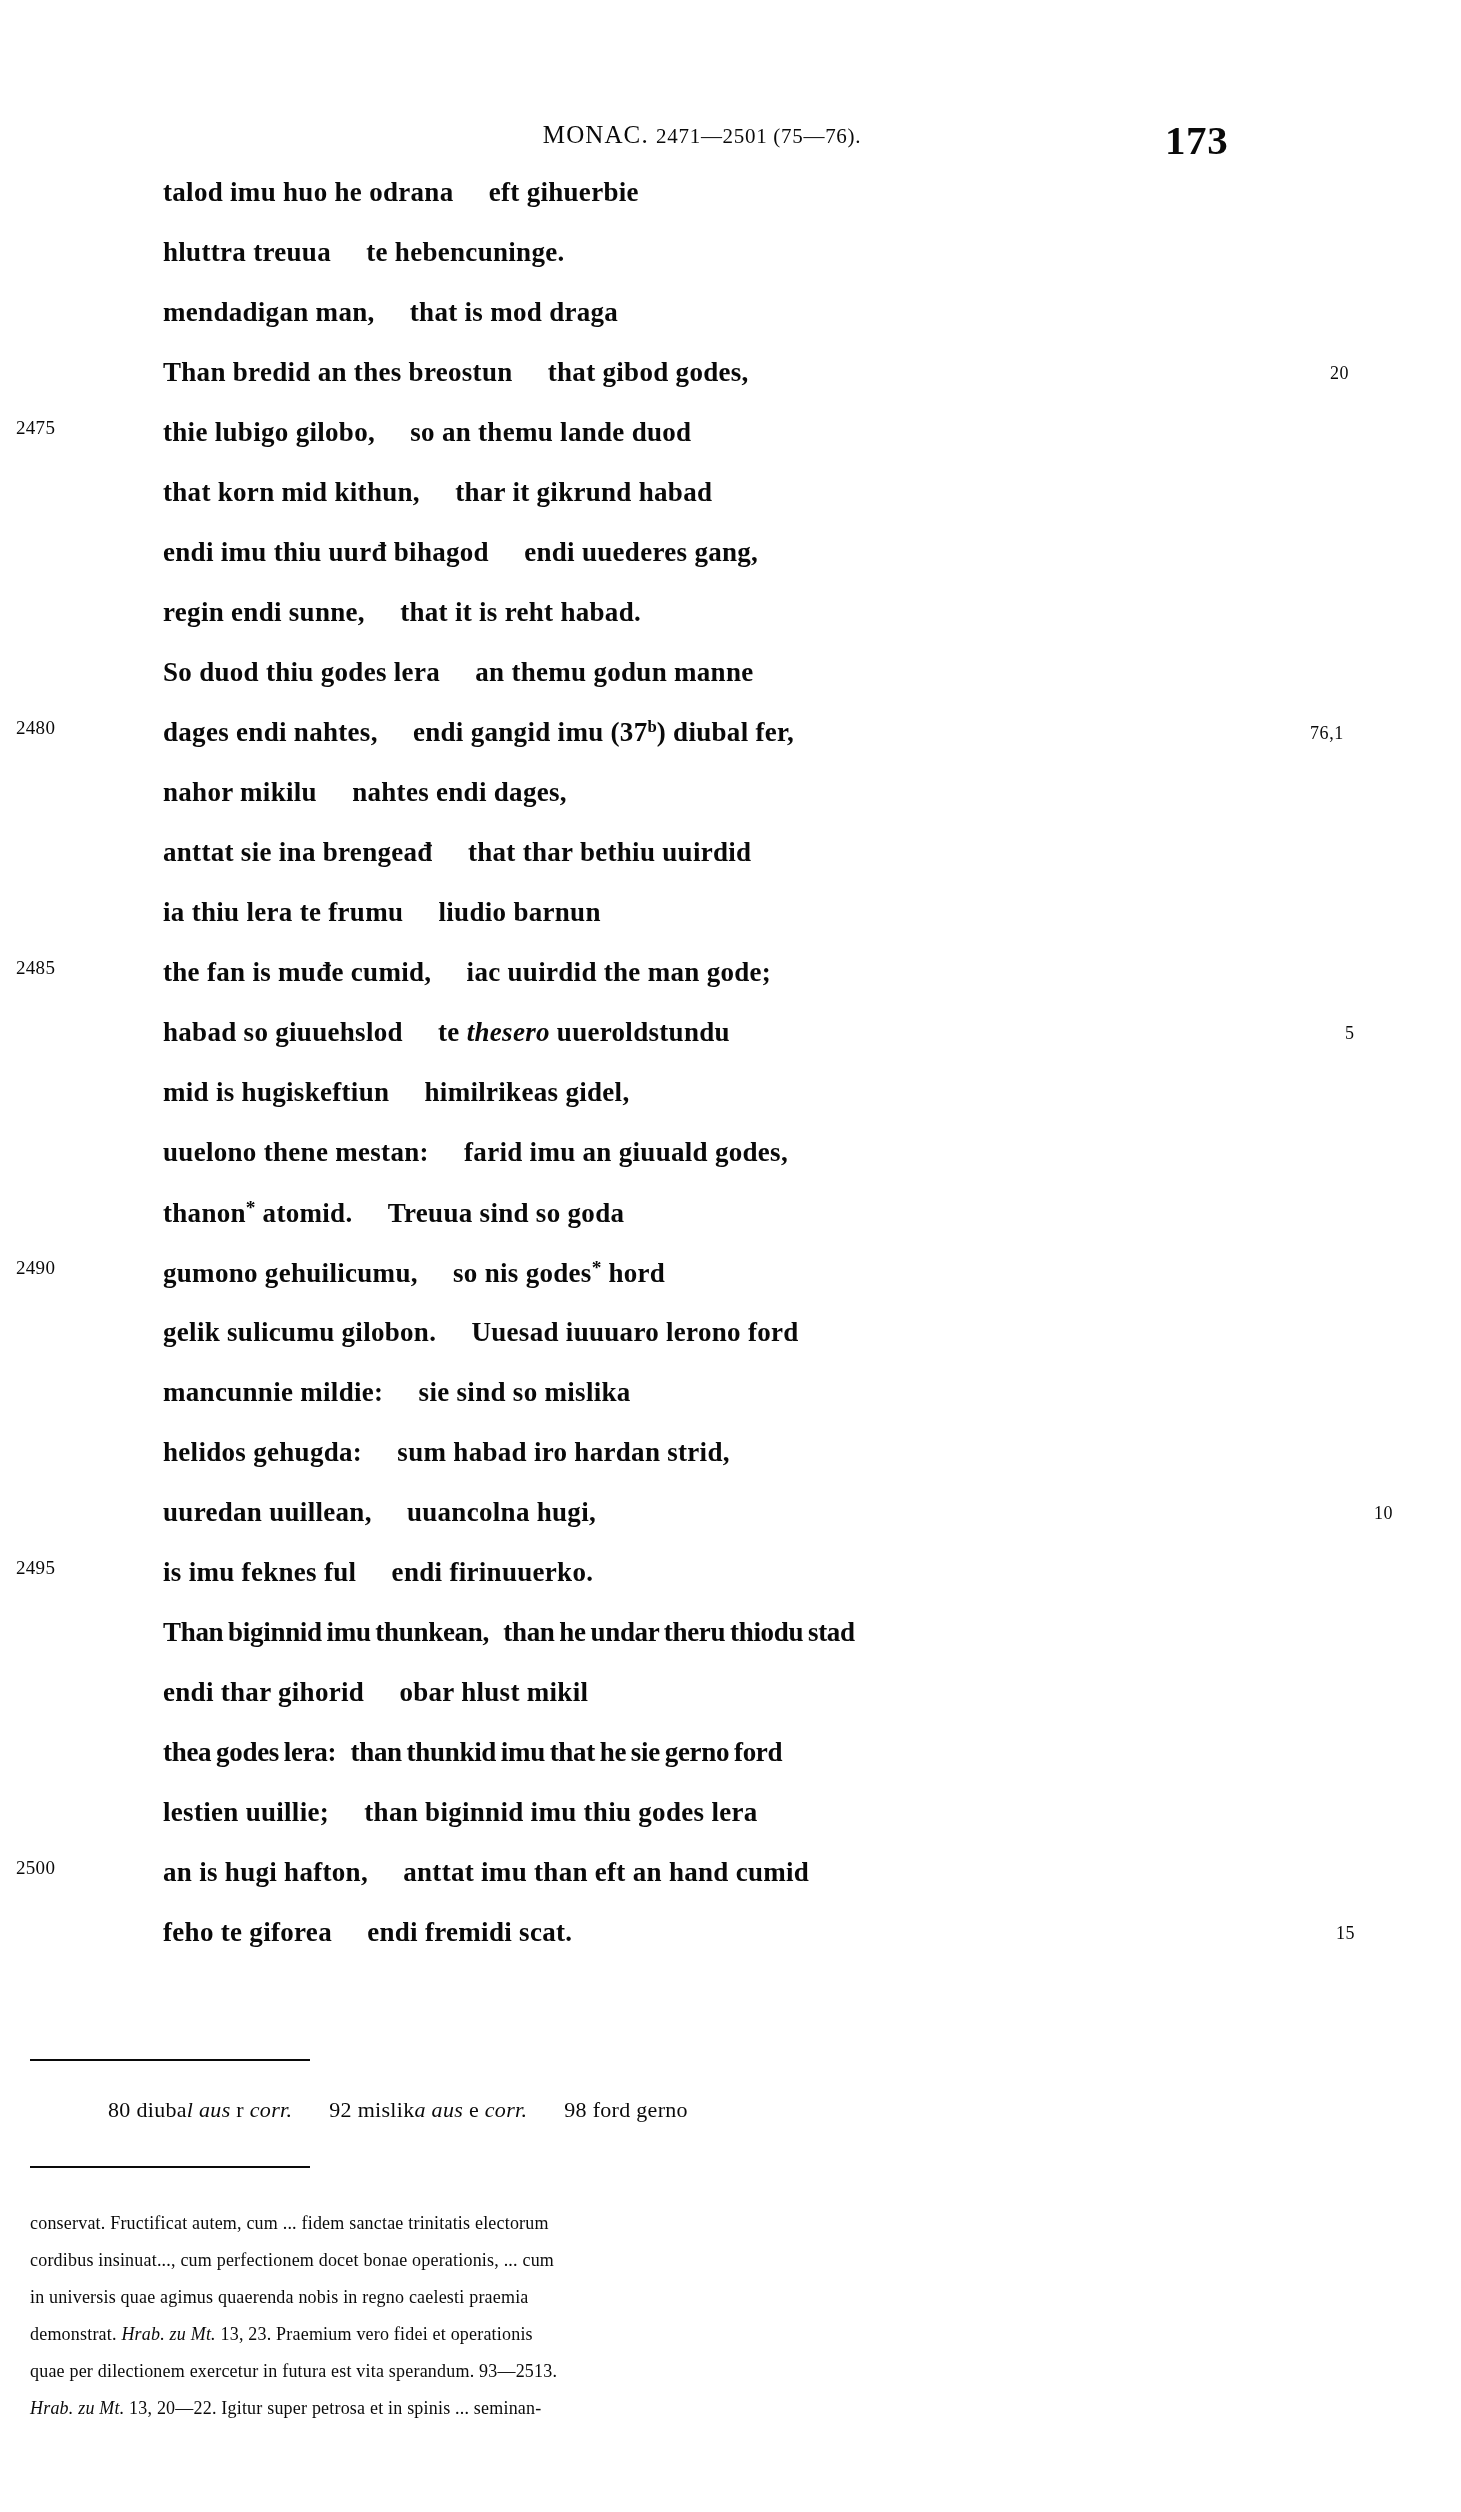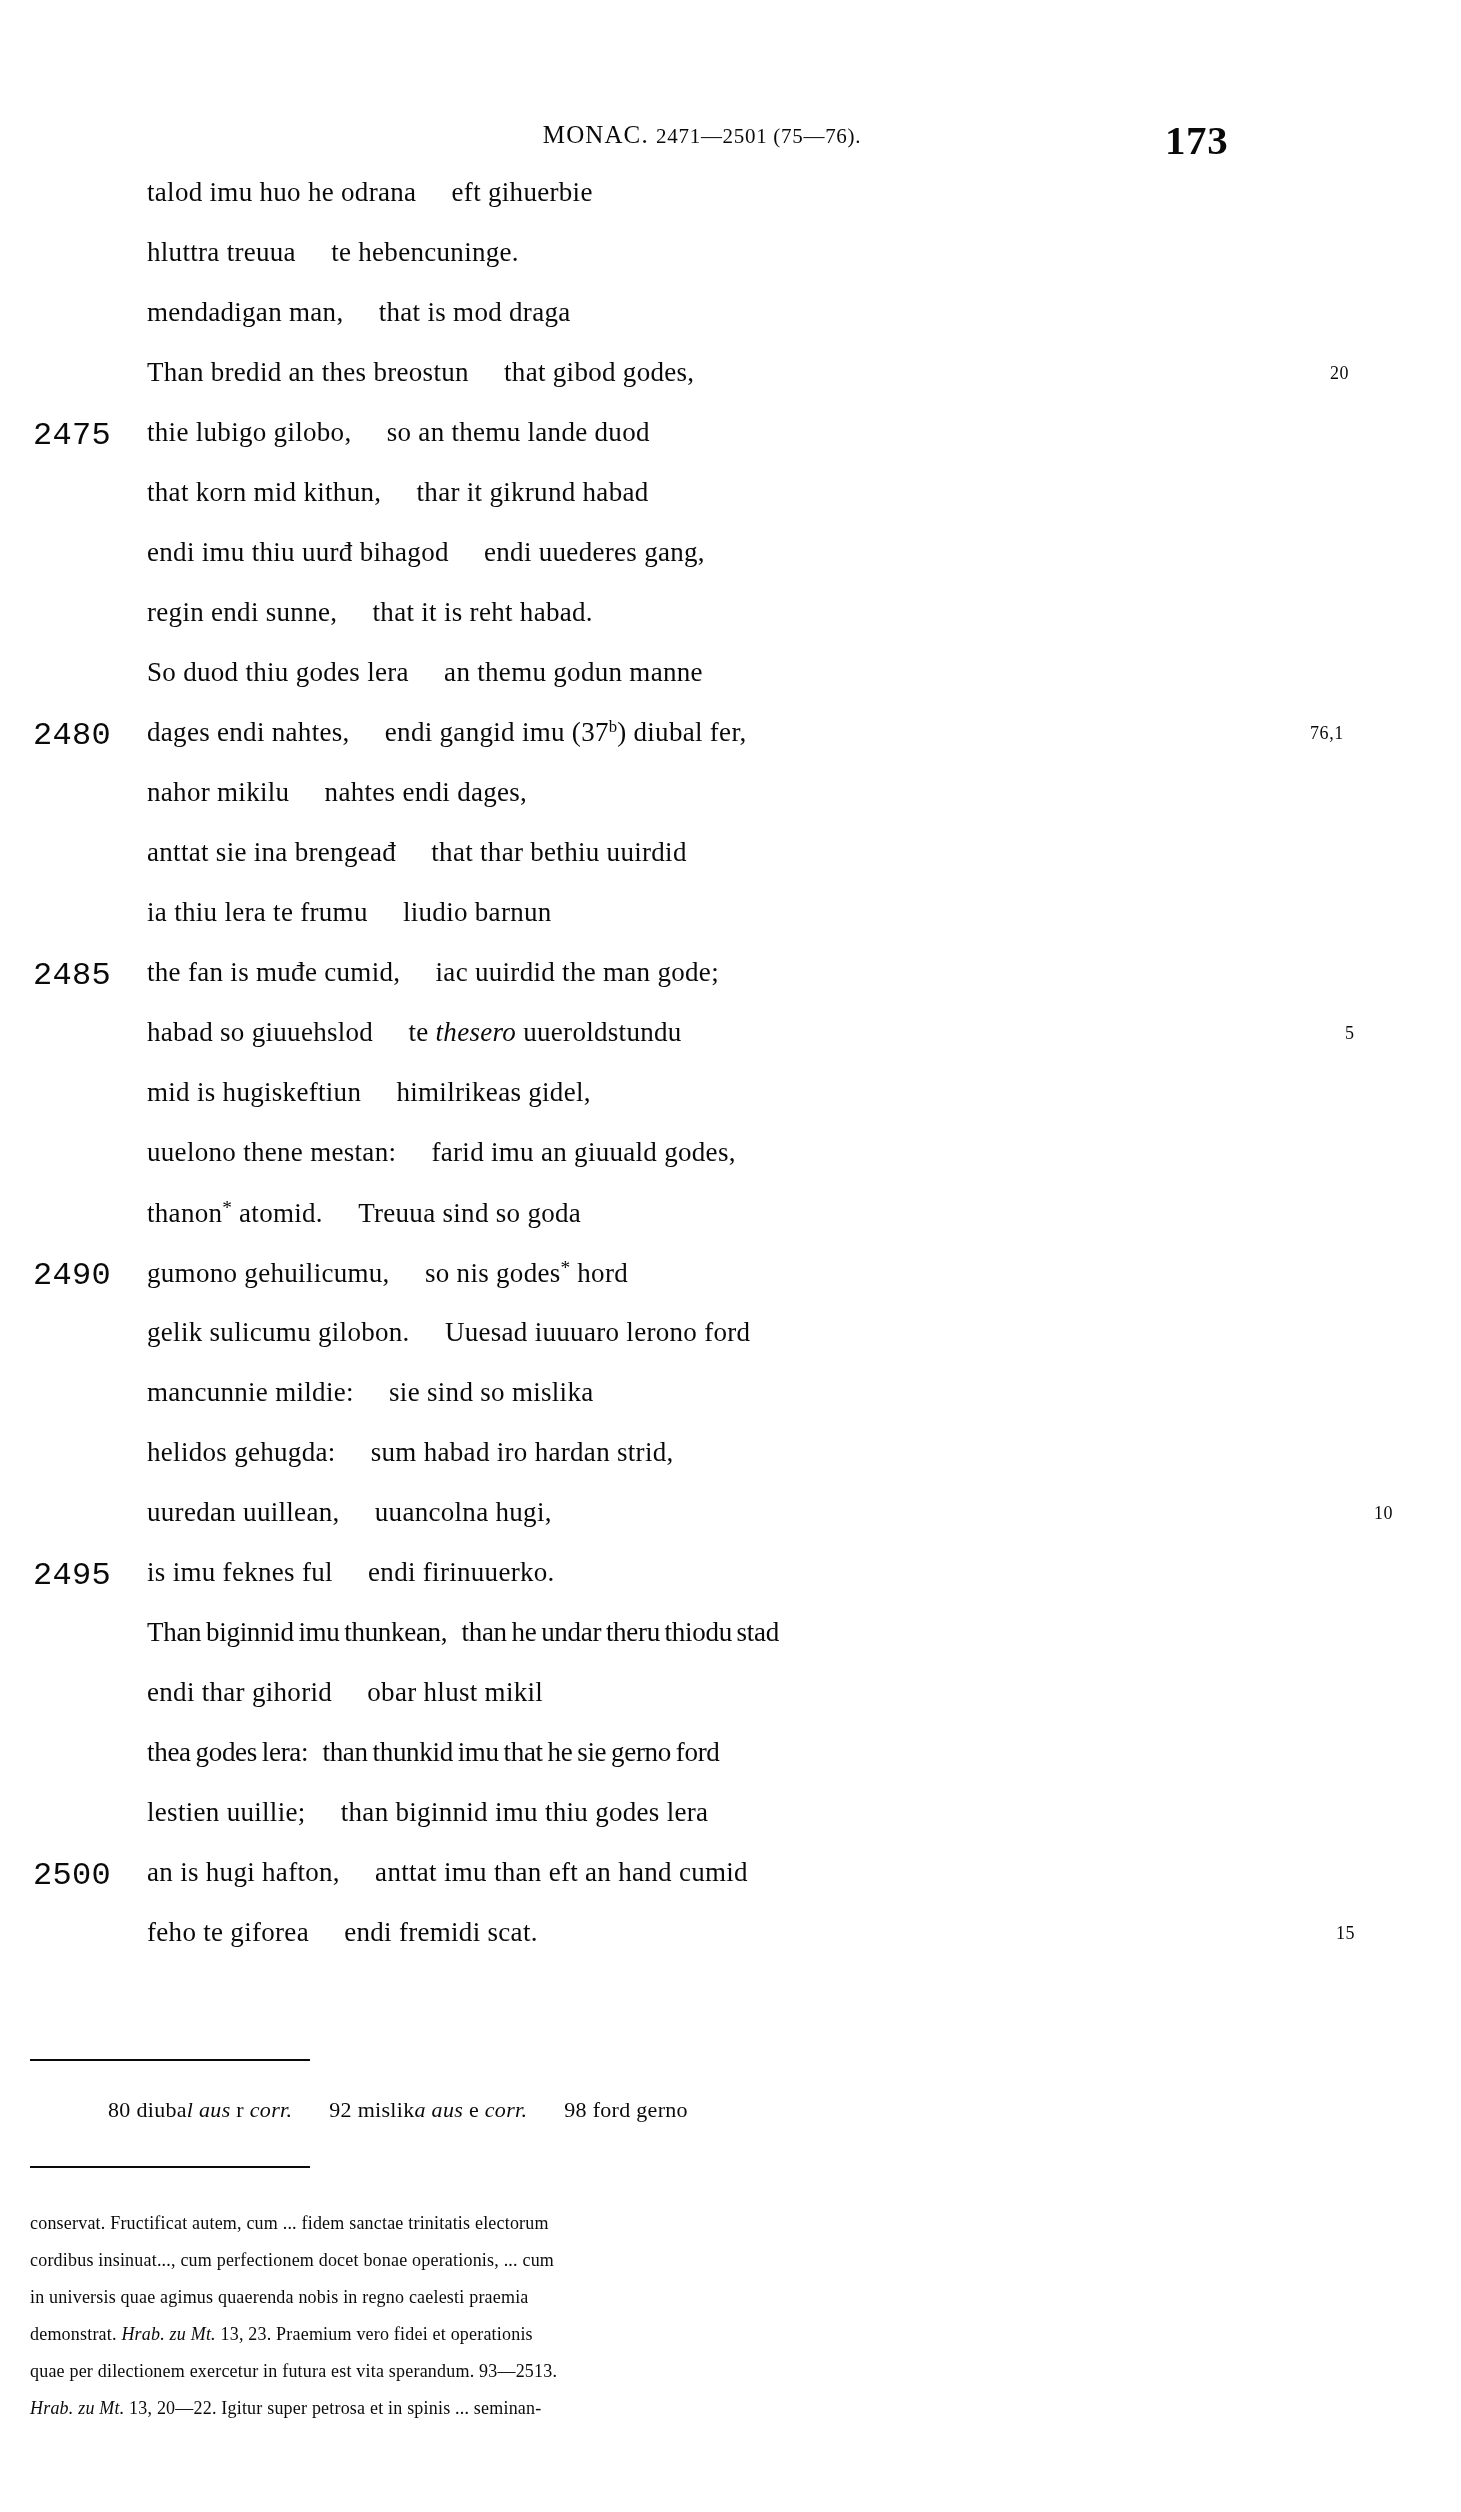--- a/index.html
+++ b/index.html
@@ -63,31 +63,31 @@
     width: 1462px;
   }
   .verse-line {
     position: relative;
     height: 60px;
     font-size: 27px;
     white-space: nowrap;
   }
   .vnum {
     position: absolute;
-    left: 33px;
+    left: 16px;
     top: 0;
-    font-size: 32px;
+    font-size: 19px;
     letter-spacing: 0.3px;
-    font-family: Liberation Mono, monospace;
   }
   .vtext {
     position: absolute;
-    left: 147px;
+    left: 163px;
     top: 0;
     letter-spacing: 0.3px;
+    font-weight: bold;
   }
   .vtext.tight {
     letter-spacing: -0.3px;
     word-spacing: -1.7px;
   }
   .mnum {
     position: absolute;
     top: 5.7px;
     font-size: 18px;
     letter-spacing: 0.6px;

